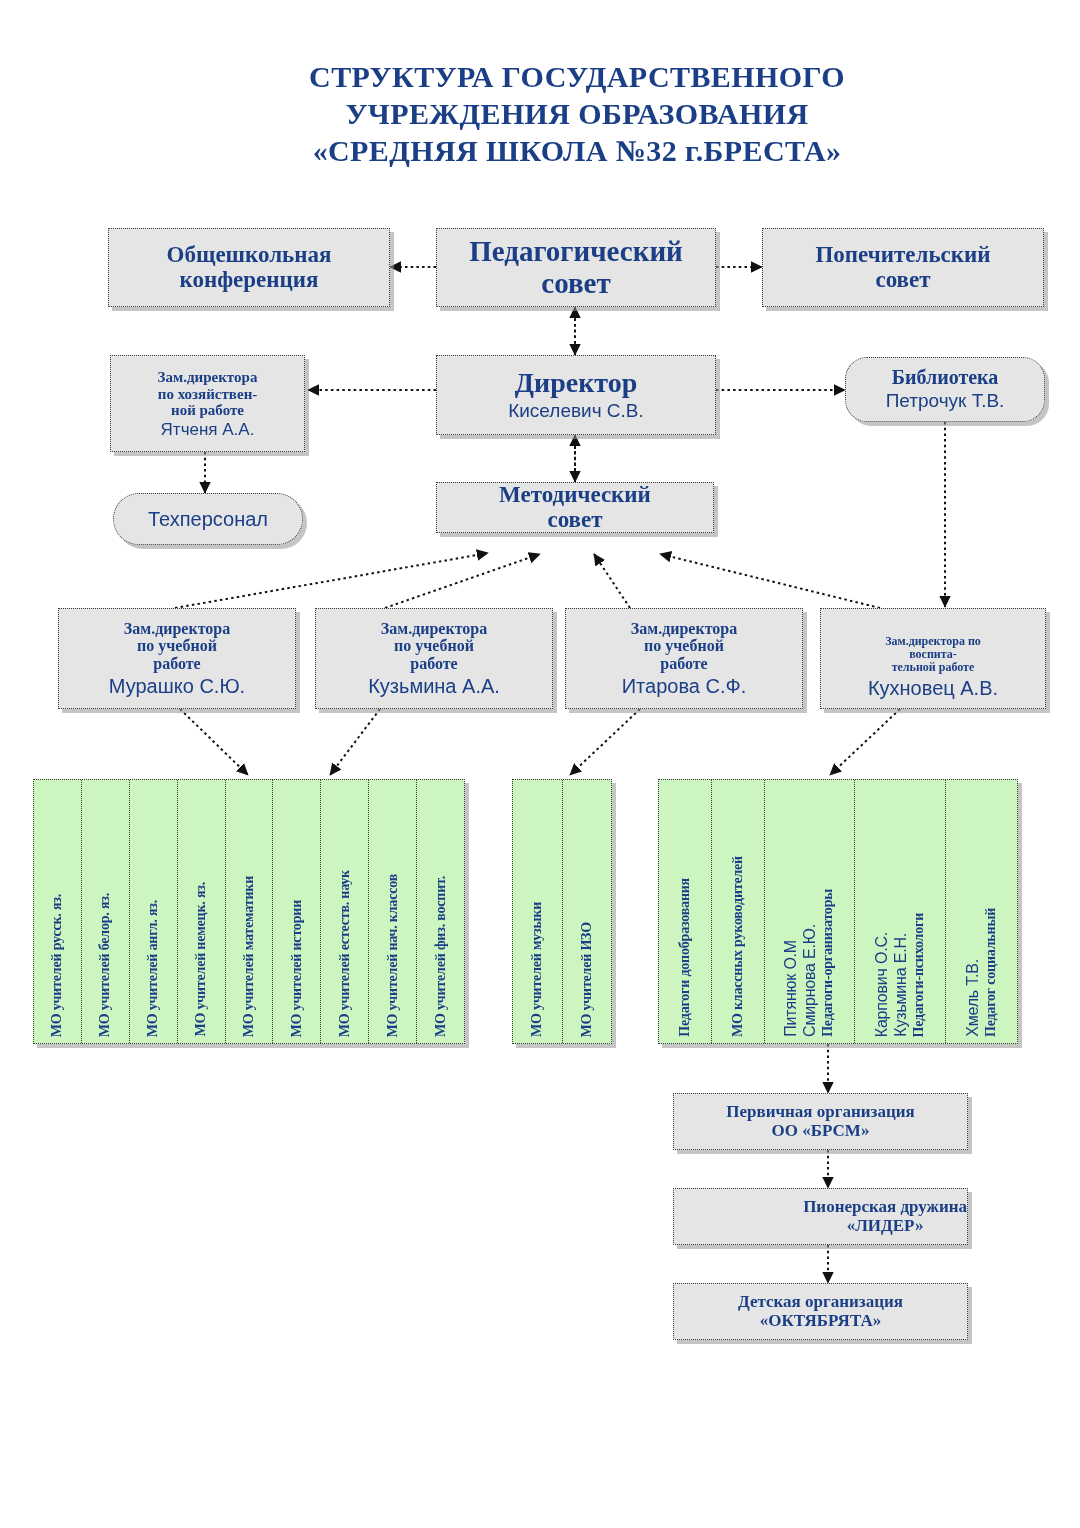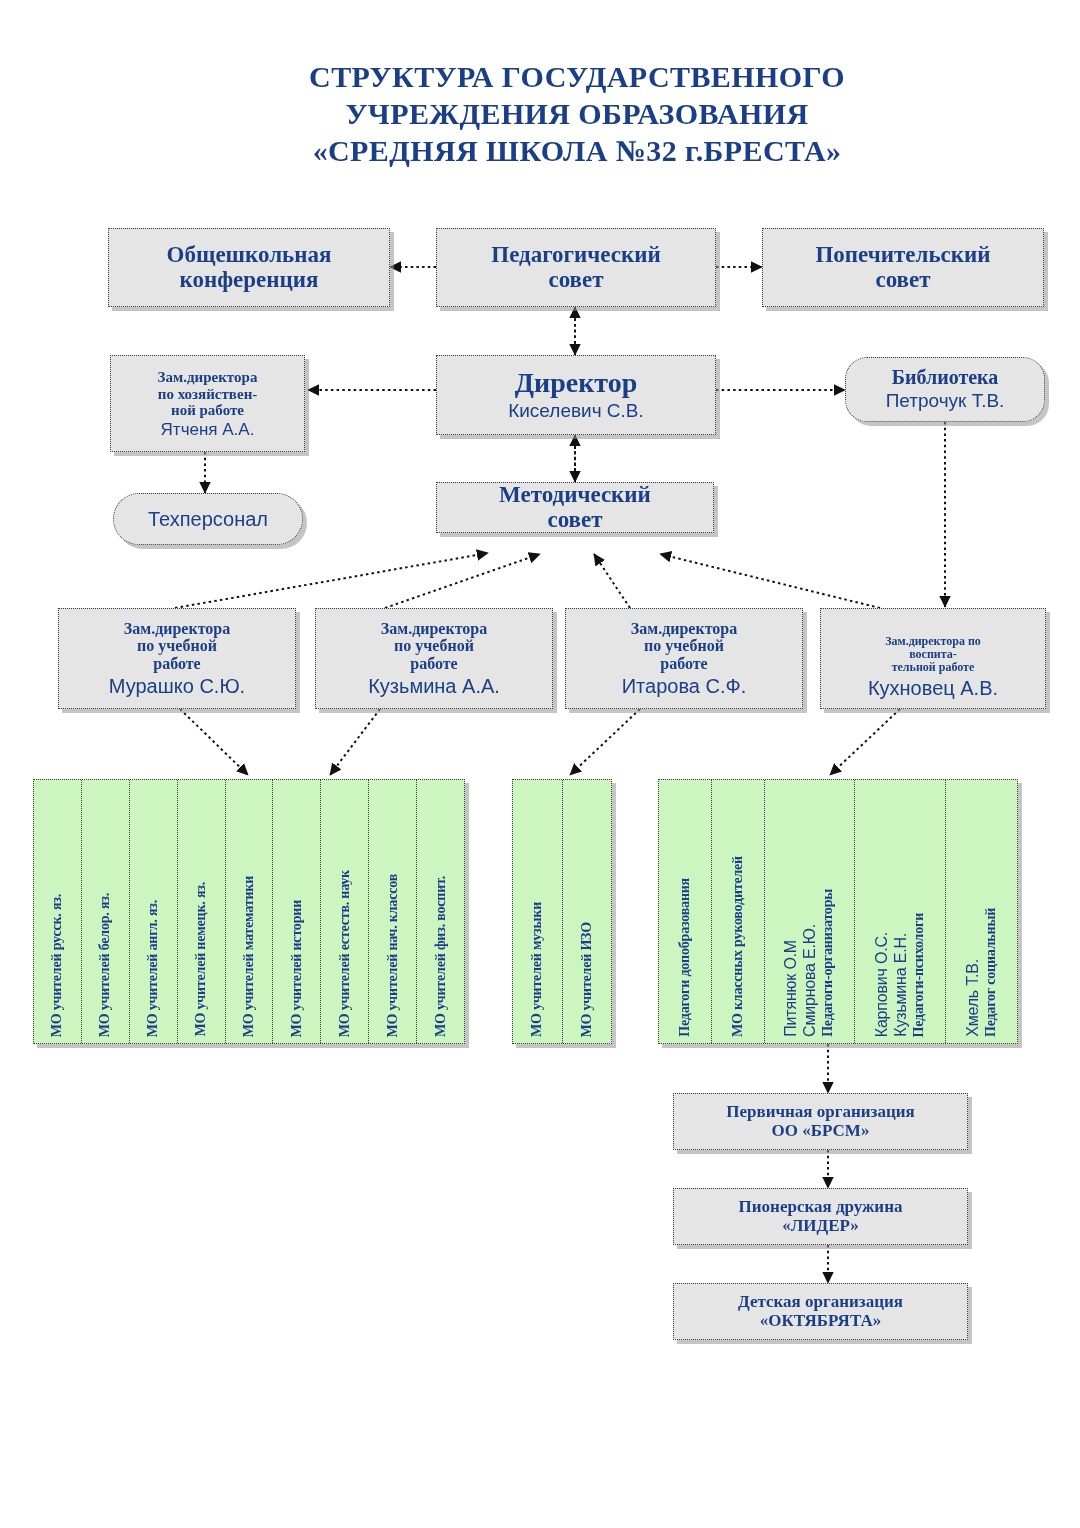--- a/index.html
+++ b/index.html
@@ -103,21 +103,21 @@
   </svg>
 
   <div class="box" style="left:108px;top:228px;width:282px;height:79px;">
     <div class="hd" style="font-size:23px;">
         <div>Общешкольная</div>
         <div>конференция</div>
       </div>
   </div>
 
   <div class="box" style="left:436px;top:228px;width:280px;height:79px;">
-    <div class="hd" style="font-size:23px;">
+    <div class="hd" style="font-size:29px;">
         <div>Педагогический</div>
         <div>совет</div>
       </div>
   </div>
 
   <div class="box" style="left:762px;top:228px;width:282px;height:79px;">
     <div class="hd" style="font-size:23px;">
         <div>Попечительский</div>
         <div>совет</div>
       </div>
@@ -283,21 +283,21 @@
       </div>
     </div>
 
   <div class="box" style="left:673px;top:1093px;width:295px;height:57px;">
     <div class="hd" style="font-size:17px;">
         <div>Первичная организация</div>
         <div>ОО «БРСМ»</div>
       </div>
   </div>
 
-  <div class="box" style="left:673px;top:1188px;width:295px;height:57px;">
+  <div class="box" style="left:673px;top:1188px;width:295px;height:57px;align-items:flex-end;">
     <div class="hd" style="font-size:17px;">
         <div>Пионерская дружина</div>
         <div>«ЛИДЕР»</div>
       </div>
   </div>
 
   <div class="box" style="left:673px;top:1283px;width:295px;height:57px;">
     <div class="hd" style="font-size:17px;">
         <div>Детская организация</div>
         <div>«ОКТЯБРЯТА»</div>

